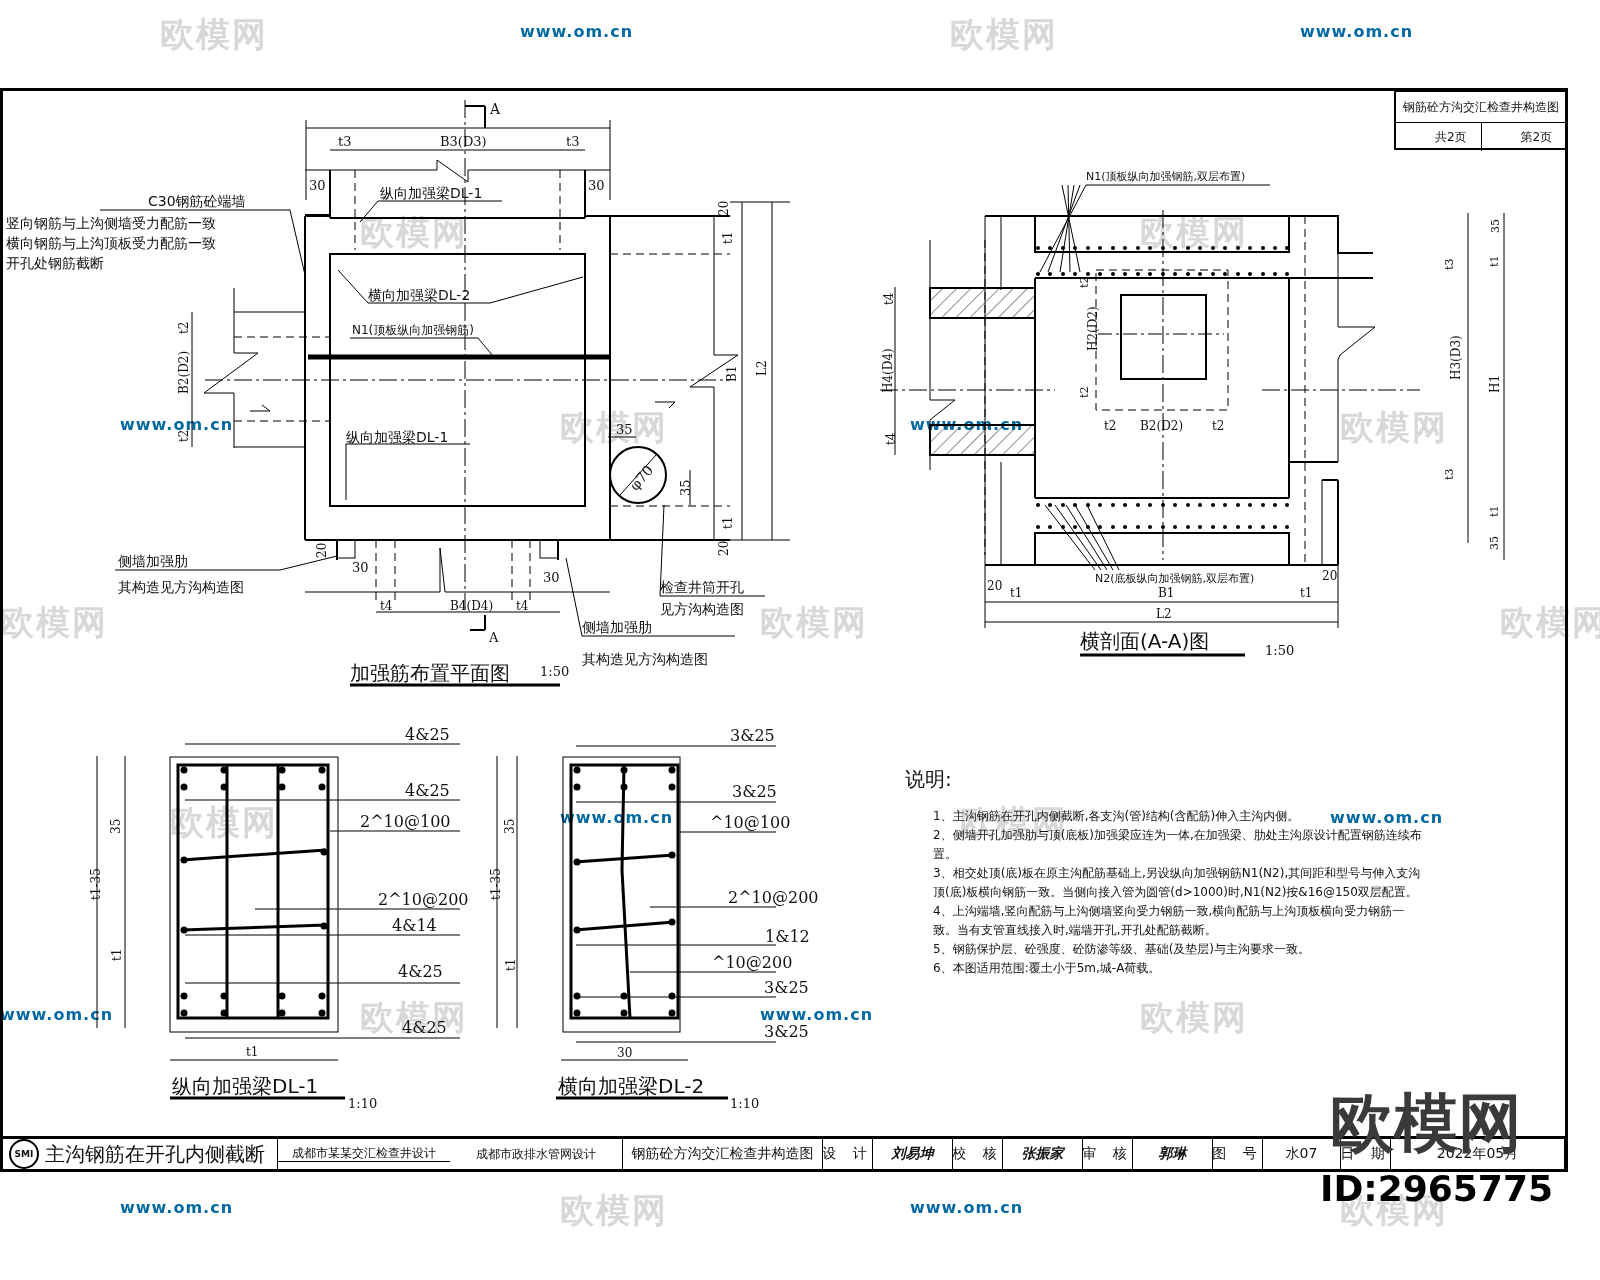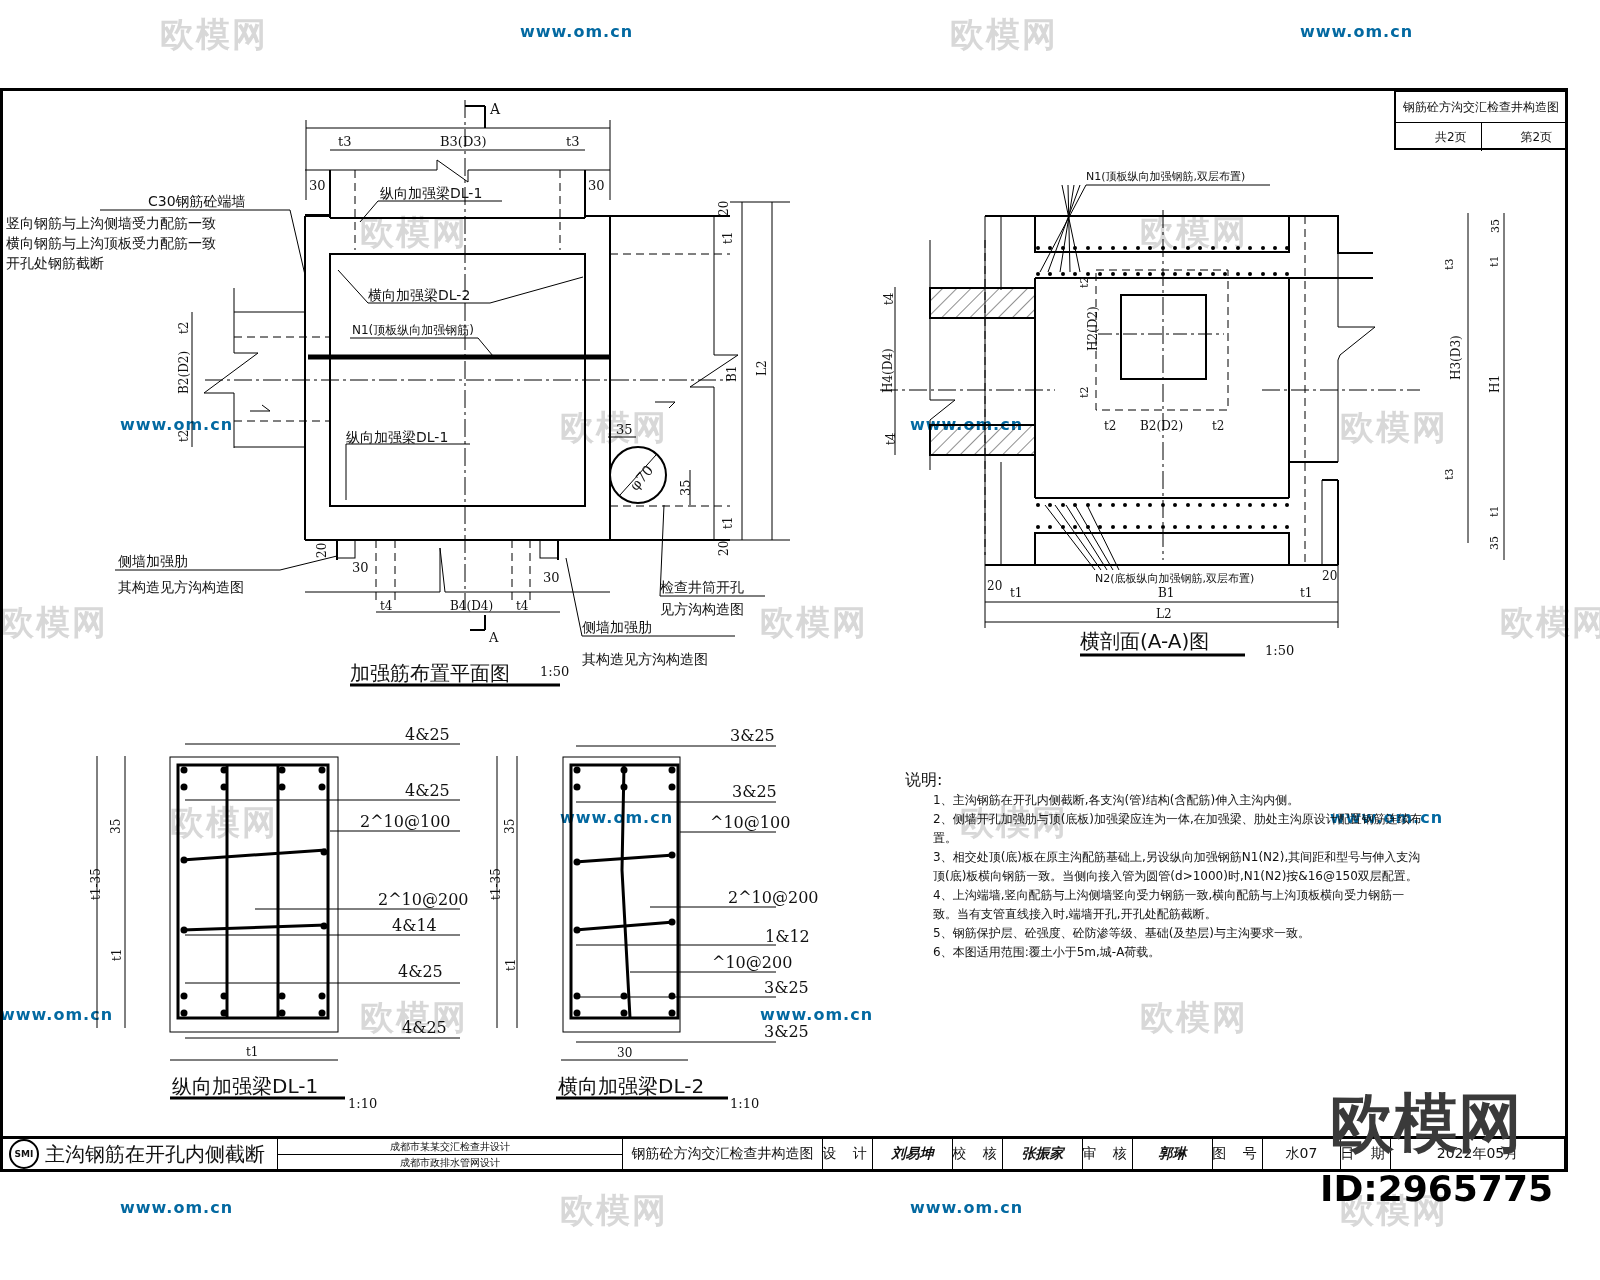--- a/index.html
+++ b/index.html
@@ -16,30 +16,30 @@
   .cn { font-family:"DejaVu Sans", "Liberation Sans", sans-serif; fill:#111; }
   .titleblock-top { position:absolute; left:1394px; top:90px; width:172px; height:60px; border:2px solid #000; border-right:none; box-sizing:border-box; font-family:"DejaVu Sans", sans-serif; font-size:12px; }
   .titleblock-top .r1 { height:30px; border-bottom:1px solid #000; display:flex; align-items:center; justify-content:center; }
   .titleblock-top .r2 { height:28px; display:flex; }
   .titleblock-top .r2 div { flex:1; display:flex; align-items:center; justify-content:center;margin-left:25px; }
   .titleblock-top .r2 div:first-child { border-right:1px solid #000; }
   .tb-bottom { position:absolute; left:3px; top:1136px; width:1562px; height:33px; border-top:3px solid #000; display:flex; font-family:"DejaVu Sans", sans-serif; font-size:14px; box-sizing:border-box; }
   .tb-bottom > div { border-right:1px solid #000; display:flex; align-items:center; justify-content:center; box-sizing:border-box; white-space:nowrap; overflow:hidden; }
   .tb-org { width:275px; font-size:20px; justify-content:flex-start !important; padding-left:6px; gap:6px; }
   .tb-org .logo-c { width:26px; height:26px; border:2px solid #000; border-radius:50%; display:inline-flex; align-items:center; justify-content:center; font-size:9px; font-weight:bold; }
-  .tb-proj { width:345px; flex-direction:column; font-size:10px; }
+  .tb-proj { width:345px; flex-direction:row; font-size:12px; }
   .tb-proj span { display:block; height:15px; line-height:15px; width:100%; text-align:center; }
   .tb-proj span:first-child { border-bottom:1px solid #000; }
   .tb-title { width:200px; font-size:14px; }
   .tb-lbl { width:50px; letter-spacing:6px; }
   .tb-sig { width:80px; font-style:italic; font-weight:bold; font-family:Liberation Sans, sans-serif; }
   .tb-val { width:78px; }
   .tb-date { flex:1; }
   .notes { position:absolute; left:905px; top:770px; width:520px; font-family:"DejaVu Sans", sans-serif; font-size:12px; line-height:19px; color:#111; }
-  .notes .h { font-size:16px; margin-bottom:2px; }
+  .notes .h { font-size:20px; margin-bottom:18px; }
   .notes p { margin:0; padding-left:28px; text-indent:0; }
 </style>
 </head>
 <body>
 
 <div class="wm big" style="left:160px;top:12px;">欧模网</div>
 <div class="wm url" style="left:520px;top:22px;">www.om.cn</div>
 <div class="wm big" style="left:950px;top:12px;">欧模网</div>
 <div class="wm url" style="left:1300px;top:22px;">www.om.cn</div>
 <div class="wm big" style="left:360px;top:210px;">欧模网</div>

